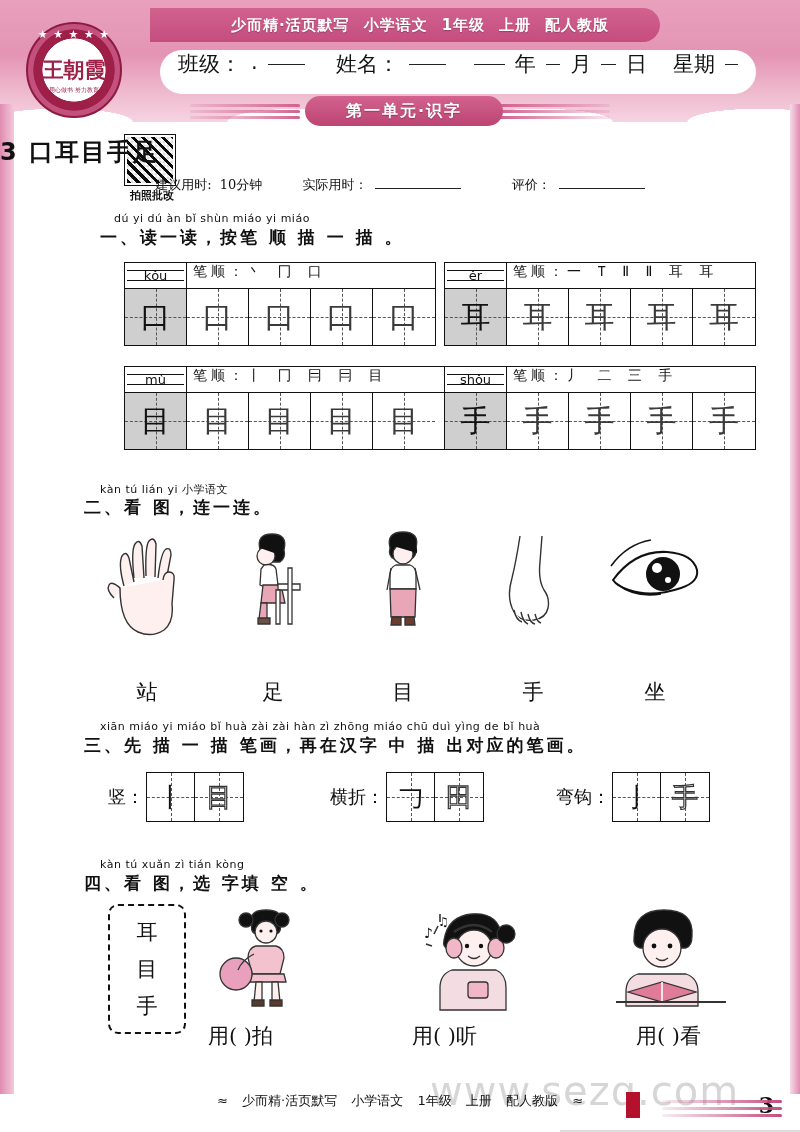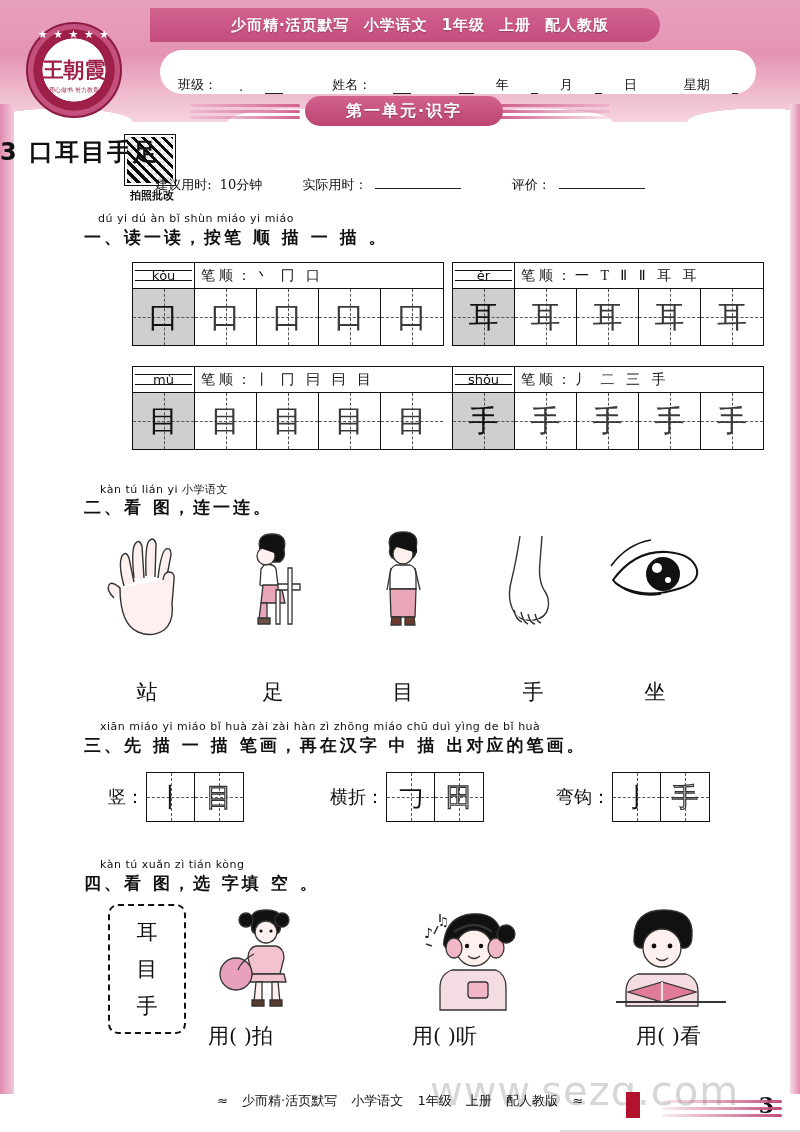--- a/index.html
+++ b/index.html
@@ -51,22 +51,22 @@
     position:absolute; top:34px; left:0; width:96px; text-align:center;
     color:#9e1f48; font-size:21px; font-weight:bold; font-family:"DejaVu Serif", serif;
   }
   .logo .sub{ position:absolute; top:64px; left:0; width:96px; text-align:center;
     color:#9e1f48; font-size:6px; }
 
   
   .info-card{
     position:absolute; left:160px; top:50px; width:596px; height:44px;
     background:#fff; border-radius:22px;
-    display:flex; align-items:flex-end; padding:0 18px; gap:22px;
-    font-family:"DejaVu Sans","Liberation Sans",sans-serif; font-size:13px; color:#111;
+    display:flex; align-items:flex-start; padding:0 18px; gap:10px;
+    font-family:"DejaVu Sans","Liberation Sans",sans-serif; font-size:21px; color:#111;
   }
   .blank{ display:inline-block; border-bottom:1.4px solid #222; height:15px; }
   .b-lg{ width:86px; } .b-md{ width:72px; } .b-sm{ width:34px; } .b-xs{ width:30px; }
   .info-card .lbl{ white-space:nowrap; }
 
   
   .unit-wrap{ position:absolute; left:0; top:96px; width:800px; height:34px; }
   .unit-ribbon{
     position:absolute; left:305px; top:0; width:198px; height:30px;
     background:linear-gradient(180deg,#d2628f,#bc4472);
@@ -114,31 +114,31 @@
 
   
   .ex{ position:relative; }
   .ex-head{ position:relative; height:46px; margin-left:56px; }
   .py-line{ position:absolute; top:0; left:0; font-size:11px; color:#111;
     font-family:"DejaVu Sans",sans-serif; white-space:nowrap; letter-spacing:.5px;}
   .ex-title{ position:absolute; top:14px; left:0; font-size:17px; font-weight:bold;
     color:#111; letter-spacing:3px; white-space:nowrap; font-family:"DejaVu Sans",sans-serif;margin-left:28px;}
 
   
-  .grids{ position:relative;margin-left:24px; }
+  .grids{ position:relative; }
   .grid-tbl{ position:absolute; border:1.6px solid #111; border-collapse:collapse; background:#fff; }
   .grid-tbl .top{ display:flex; height:26px; border-bottom:1.6px solid #111; }
   .grid-tbl .py-cell{ width:62px; border-right:1.6px solid #111; position:relative;
     display:flex; align-items:center; justify-content:center; }
   .grid-tbl .py-cell .p{ font-size:13px; font-family:"DejaVu Sans",sans-serif; color:#111; }
   .grid-tbl .py-cell:before,.grid-tbl .py-cell:after{
     content:""; position:absolute; left:2px; right:2px; height:1px; background:#111; }
   .grid-tbl .py-cell:before{ top:7px; } .grid-tbl .py-cell:after{ bottom:7px; }
-  .grid-tbl .bs{ flex:1; display:flex; align-items:center; padding-left:6px;
-    font-size:14px; color:#111; font-family:Liberation Serif, serif; letter-spacing:4px; white-space:nowrap;}
+  .grid-tbl .bs{ flex:1; display:flex; padding-left:6px;
+    font-size:14px; color:#111; font-family:Liberation Mono, monospace; letter-spacing:4px; white-space:nowrap;}
   .grid-tbl .cells{ display:flex; height:56px; }
   .cellbox{ width:62px; border-right:1.6px solid #111; position:relative;
     display:flex; align-items:center; justify-content:center; }
   .cellbox:last-child{ border-right:none; }
   .cellbox.filled{ background:#cfcfcf; }
   .cellbox:before{ content:""; position:absolute; left:50%; top:0; bottom:0; width:0;
     border-left:1.2px dashed #555; }
   .cellbox:after{ content:""; position:absolute; top:50%; left:0; right:0; height:0;
     border-top:1.2px dashed #555; }
   .cellbox .ch{ position:relative; z-index:2; font-size:30px; color:#111;
@@ -269,21 +269,21 @@
     <div class="lesson-title">3  口耳目手足</div>
 
     <div class="timing">
       <span>建议用时:</span><span>10分钟</span>
       <span style="display:inline-block;width:16px"></span>
       <span>实际用时：</span><span class="blank b-lg"></span>
       <span style="display:inline-block;width:26px"></span>
       <span>评价：</span><span class="blank b-lg"></span>
     </div>
 
-    <div class="ex" style="position:absolute; top:82px; width:800px;">
+    <div class="ex" style="position:absolute; top:82px; width:800px;padding-left:16px;">
       <div class="ex-head">
         <div class="py-line" style="left:42px">dú  yi  dú     àn  bǐ  shùn miáo  yi  miáo</div>
         <div class="ex-title">
           <span>一、</span><span>读一读，按笔 顺 描 一 描 。</span>
         </div>
       </div>
 
       <div class="grids" style="height:200px">
 
         <div class="grid-tbl" style="left:108px; top:4px; width:312px;">

